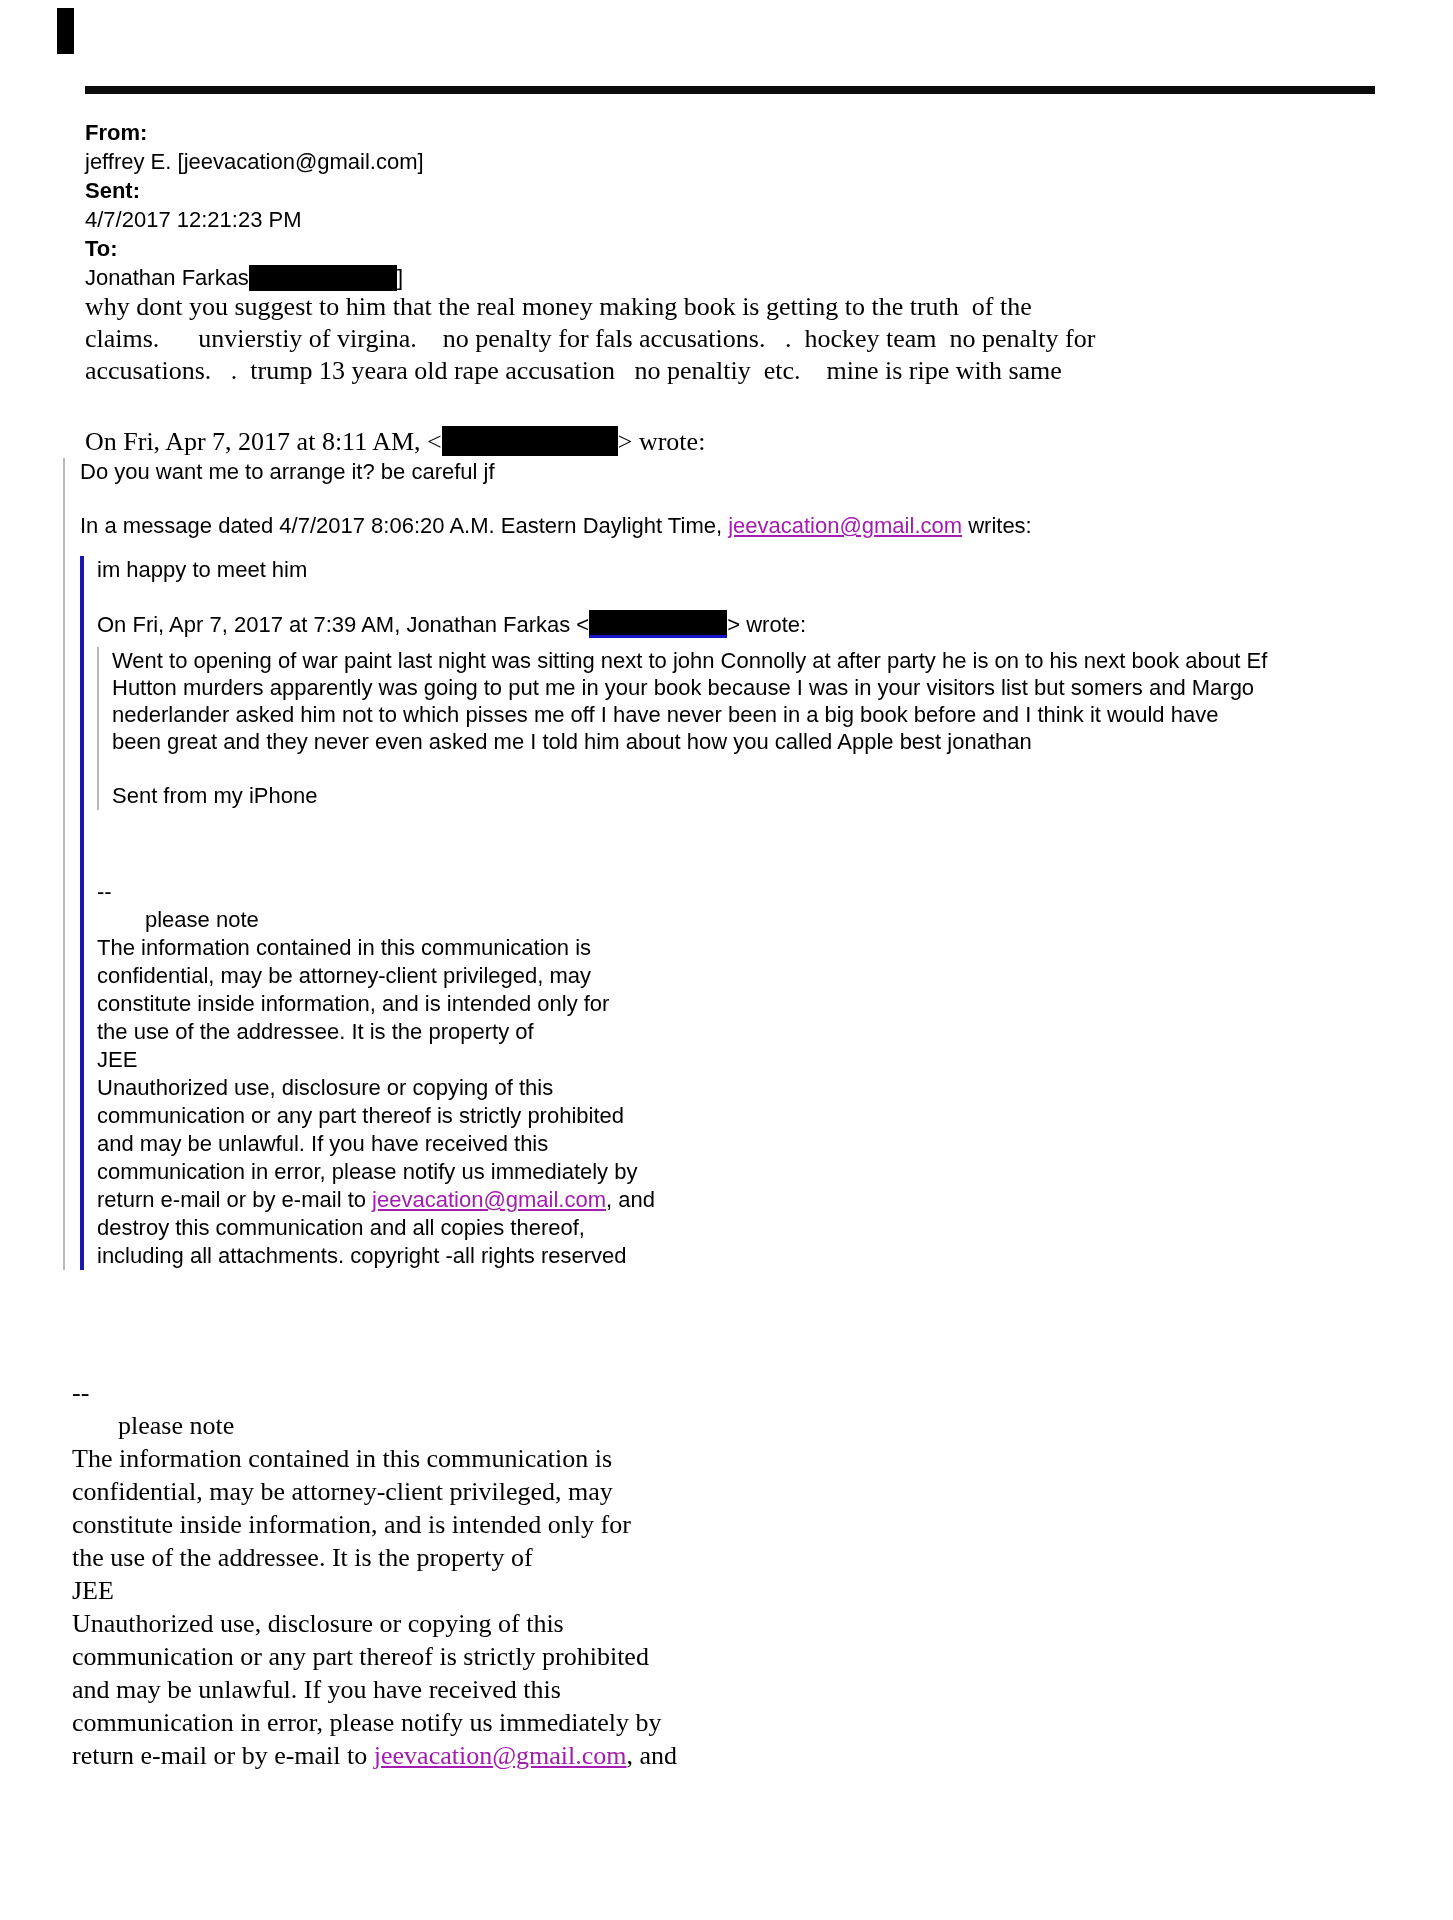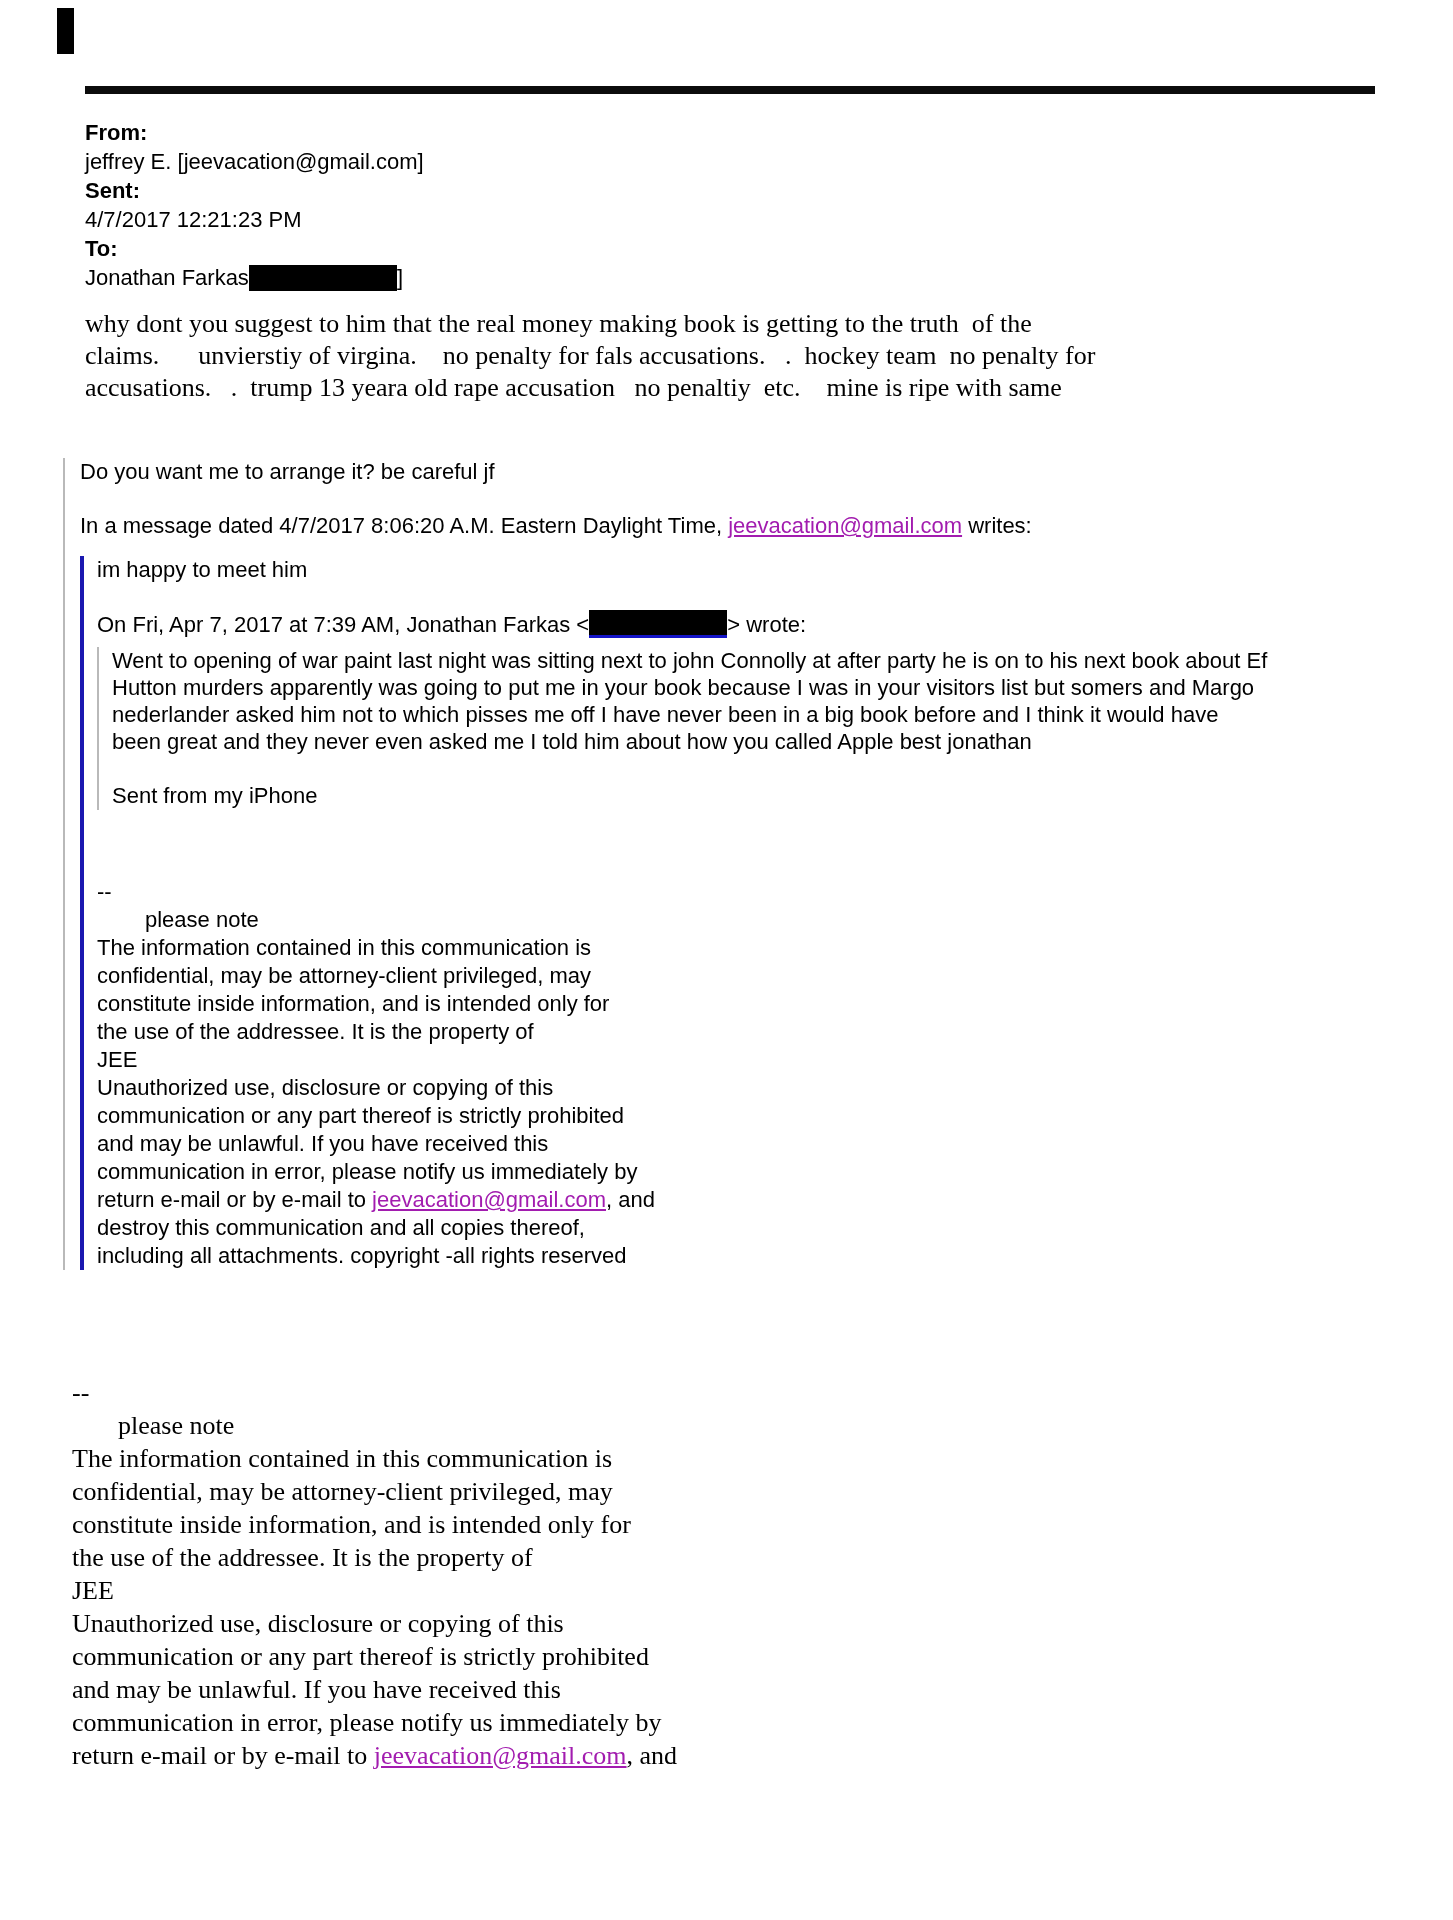--- a/index.html
+++ b/index.html
@@ -20,21 +20,21 @@
   .email-header{position:absolute;left:85px;top:118px;font-size:22px;line-height:29px;}
   .hdr-row{display:flex;flex-direction:column;}
   .hdr-label{width:158px;font-weight:bold;white-space:pre;}
   .hdr-value{white-space:pre;}
 
   .redact{display:inline-block;background:#000;}
   .redact-to{width:148px;height:26px;vertical-align:-6px;}
   .redact-811{width:176px;height:30px;vertical-align:-6px;}
   .redact-739{width:138px;height:25px;vertical-align:-6px;border-bottom:3px solid #1414c8;}
 
-  .intro{position:absolute;left:85px;top:308px;font-size:26px;line-height:32px;}
+  .intro{position:absolute;left:85px;top:291px;font-size:26px;line-height:32px;}
   .line{white-space:pre;}
 
   .q811{position:absolute;left:85px;top:426px;font-size:26px;line-height:32px;white-space:pre;}
 
   .outer-quote{
     position:absolute;left:63px;top:458px;width:1380px;
     border-left:2px solid #b9b9b9;padding-left:15px;
     font-size:22px;line-height:28px;
   }
   .msg-dated{margin-top:26px;}
@@ -73,20 +73,21 @@
       <span class="hdr-value"><span>Jonathan Farkas</span><span class="redact redact-to"></span><span>]</span></span>
     </div>
   </div>
 
   <div class="intro serif">
     <div class="line">why dont you suggest to him that the real money making book is getting to the truth  of the</div>
     <div class="line">claims.      unvierstiy of virgina.    no penalty for fals accusations.   .  hockey team  no penalty for</div>
     <div class="line">accusations.   .  trump 13 yeara old rape accusation   no penaltiy  etc.    mine is ripe with same</div>
   </div>
 
+  <div class="q811 serif"><span>On Fri, Apr 7, 2017 at 8:11 AM, &lt;</span><span class="redact redact-811"></span><span>&gt; wrote:</span></div>
 
   <div class="outer-quote sans">
     <div>Do you want me to arrange it? be careful jf</div>
 
     <div class="msg-dated"><span>In a message dated 4/7/2017 8:06:20 A.M. Eastern Daylight Time, </span><a class="link">jeevacation@gmail.com</a><span> writes:</span></div>
 
     <div class="blue-quote">
       <div>im happy to meet him</div>
 
       <div class="reply-header"><span>On Fri, Apr 7, 2017 at 7:39 AM, Jonathan Farkas &lt;</span><span class="redact redact-739"></span><span>&gt; wrote:</span></div>

